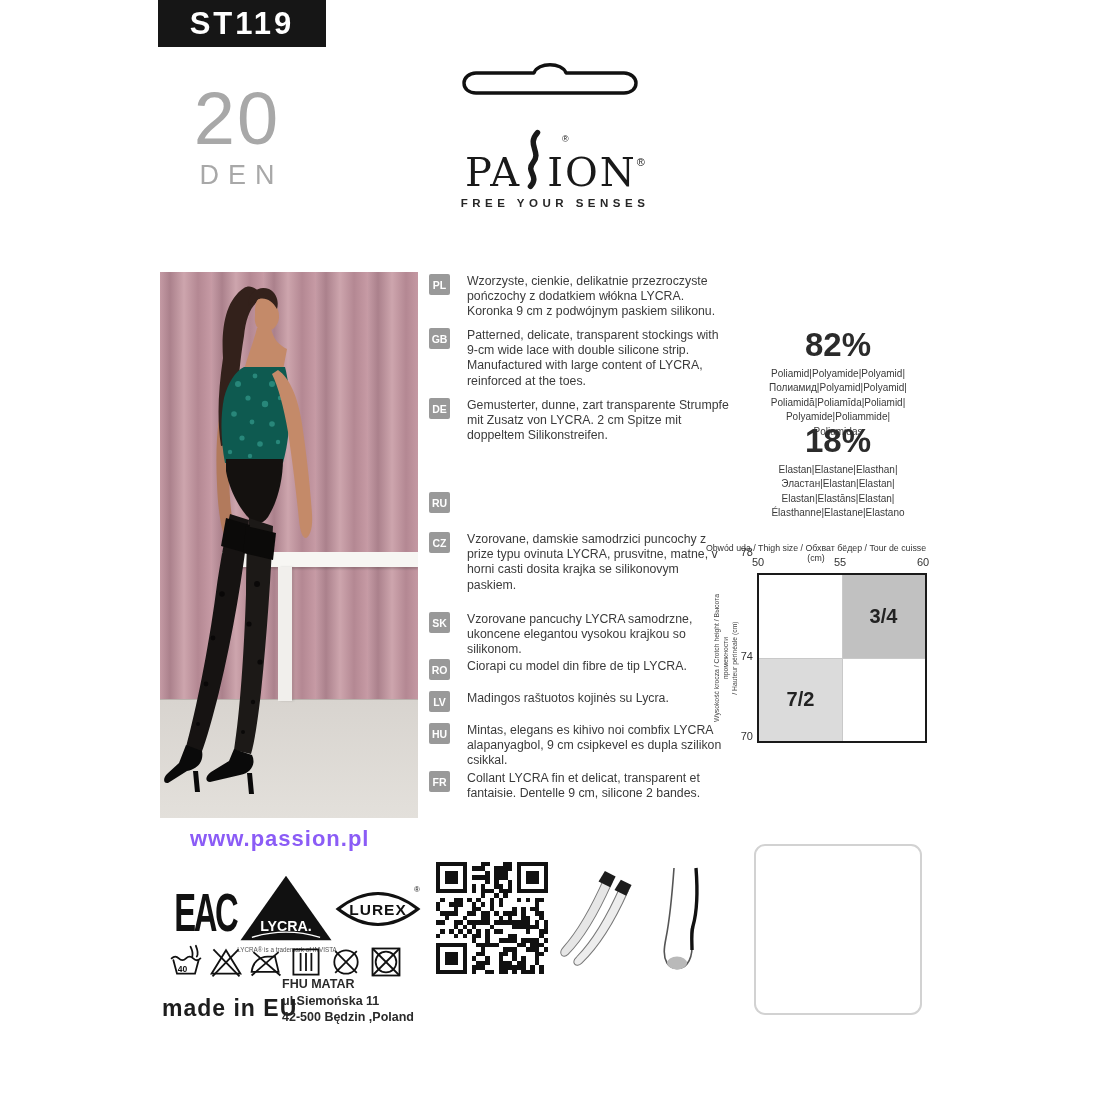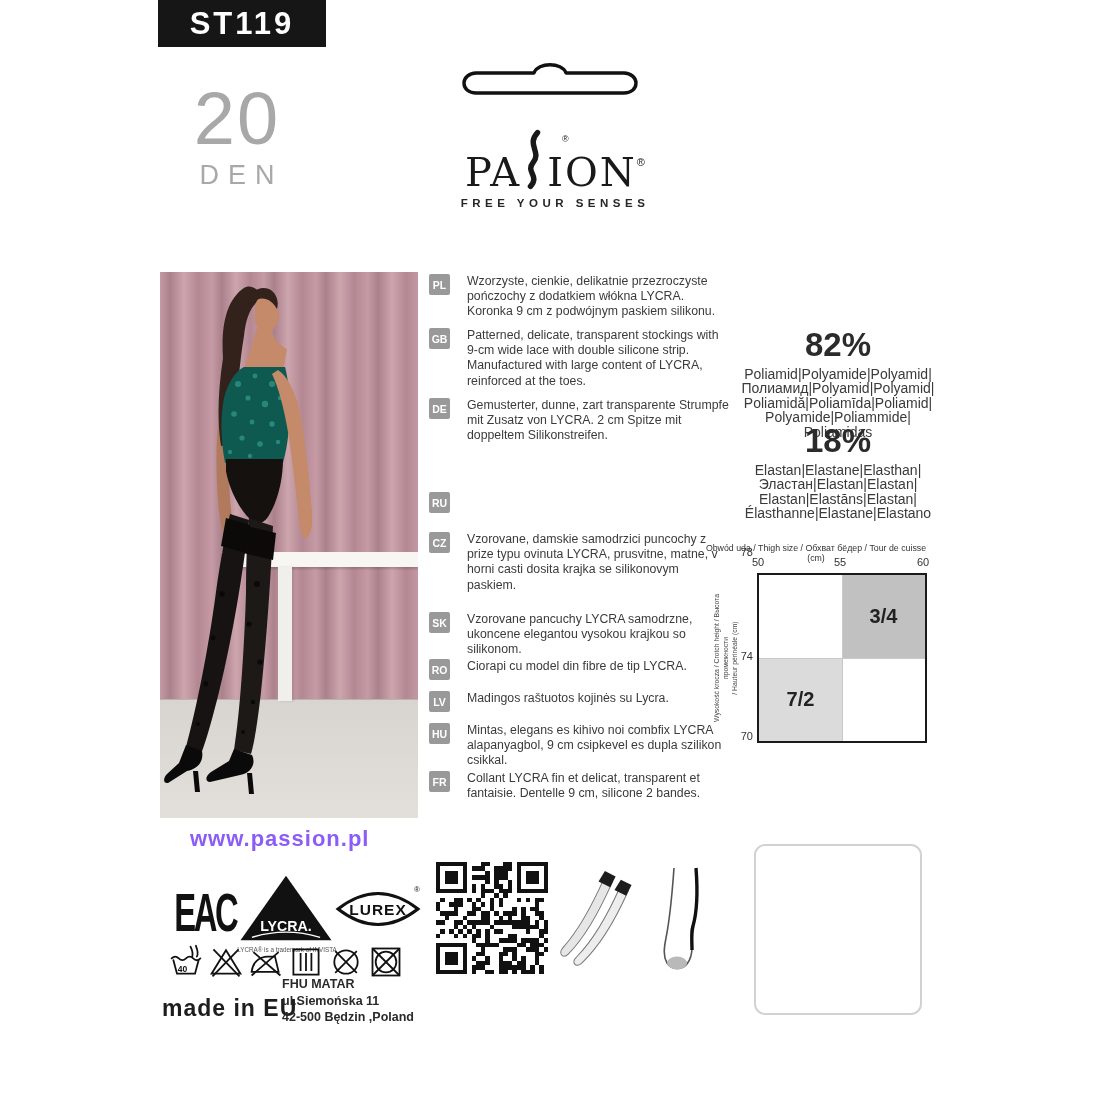--- a/index.html
+++ b/index.html
@@ -16,21 +16,21 @@
   .logo-reg{font-size:11px;color:#191919;margin-bottom:24px;}
   .tagline{font-size:11.5px;font-weight:bold;letter-spacing:4.5px;color:#262626;text-align:center;margin-top:5px;}
   
   .desc-row{display:flex;align-items:flex-start;width:302px;}
   .lang-badge{flex:0 0 auto;width:21px;height:21px;background:#999;color:#fff;border-radius:2px;
               display:flex;align-items:center;justify-content:center;font-size:10.5px;font-weight:bold;margin-right:17px;}
   .desc-text{font-size:12.3px;line-height:15.2px;color:#3b3b3b;width:262px;}
   
   .comp{width:200px;text-align:center;}
   .comp-pct{font-size:33px;font-weight:bold;color:#2b2b2b;line-height:1;}
-  .comp-line{font-size:14px;line-height:14.4px;color:#3a3a3a;}
+  .comp-line{font-size:10px;line-height:14.4px;color:#3a3a3a;}
   
   .chart-title{font-size:8.8px;color:#333;text-align:center;width:240px;}
   .plot{border:2px solid #1a1a1a;background:#fff;}
   .plot .midv{position:absolute;left:50%;top:0;width:1px;height:100%;background:#c9c9c9;}
   .plot .midh{position:absolute;top:50%;left:0;height:1px;width:100%;background:#c9c9c9;}
   .cell{position:absolute;width:50%;height:50%;display:flex;align-items:center;justify-content:center;
         font-size:20px;font-weight:bold;color:#222;}
   .cell.dark{right:0;top:0;background:#c1c1c1;}
   .cell.light{left:0;bottom:0;background:#dbdbdb;}
   .tick{font-size:11px;color:#333;}

